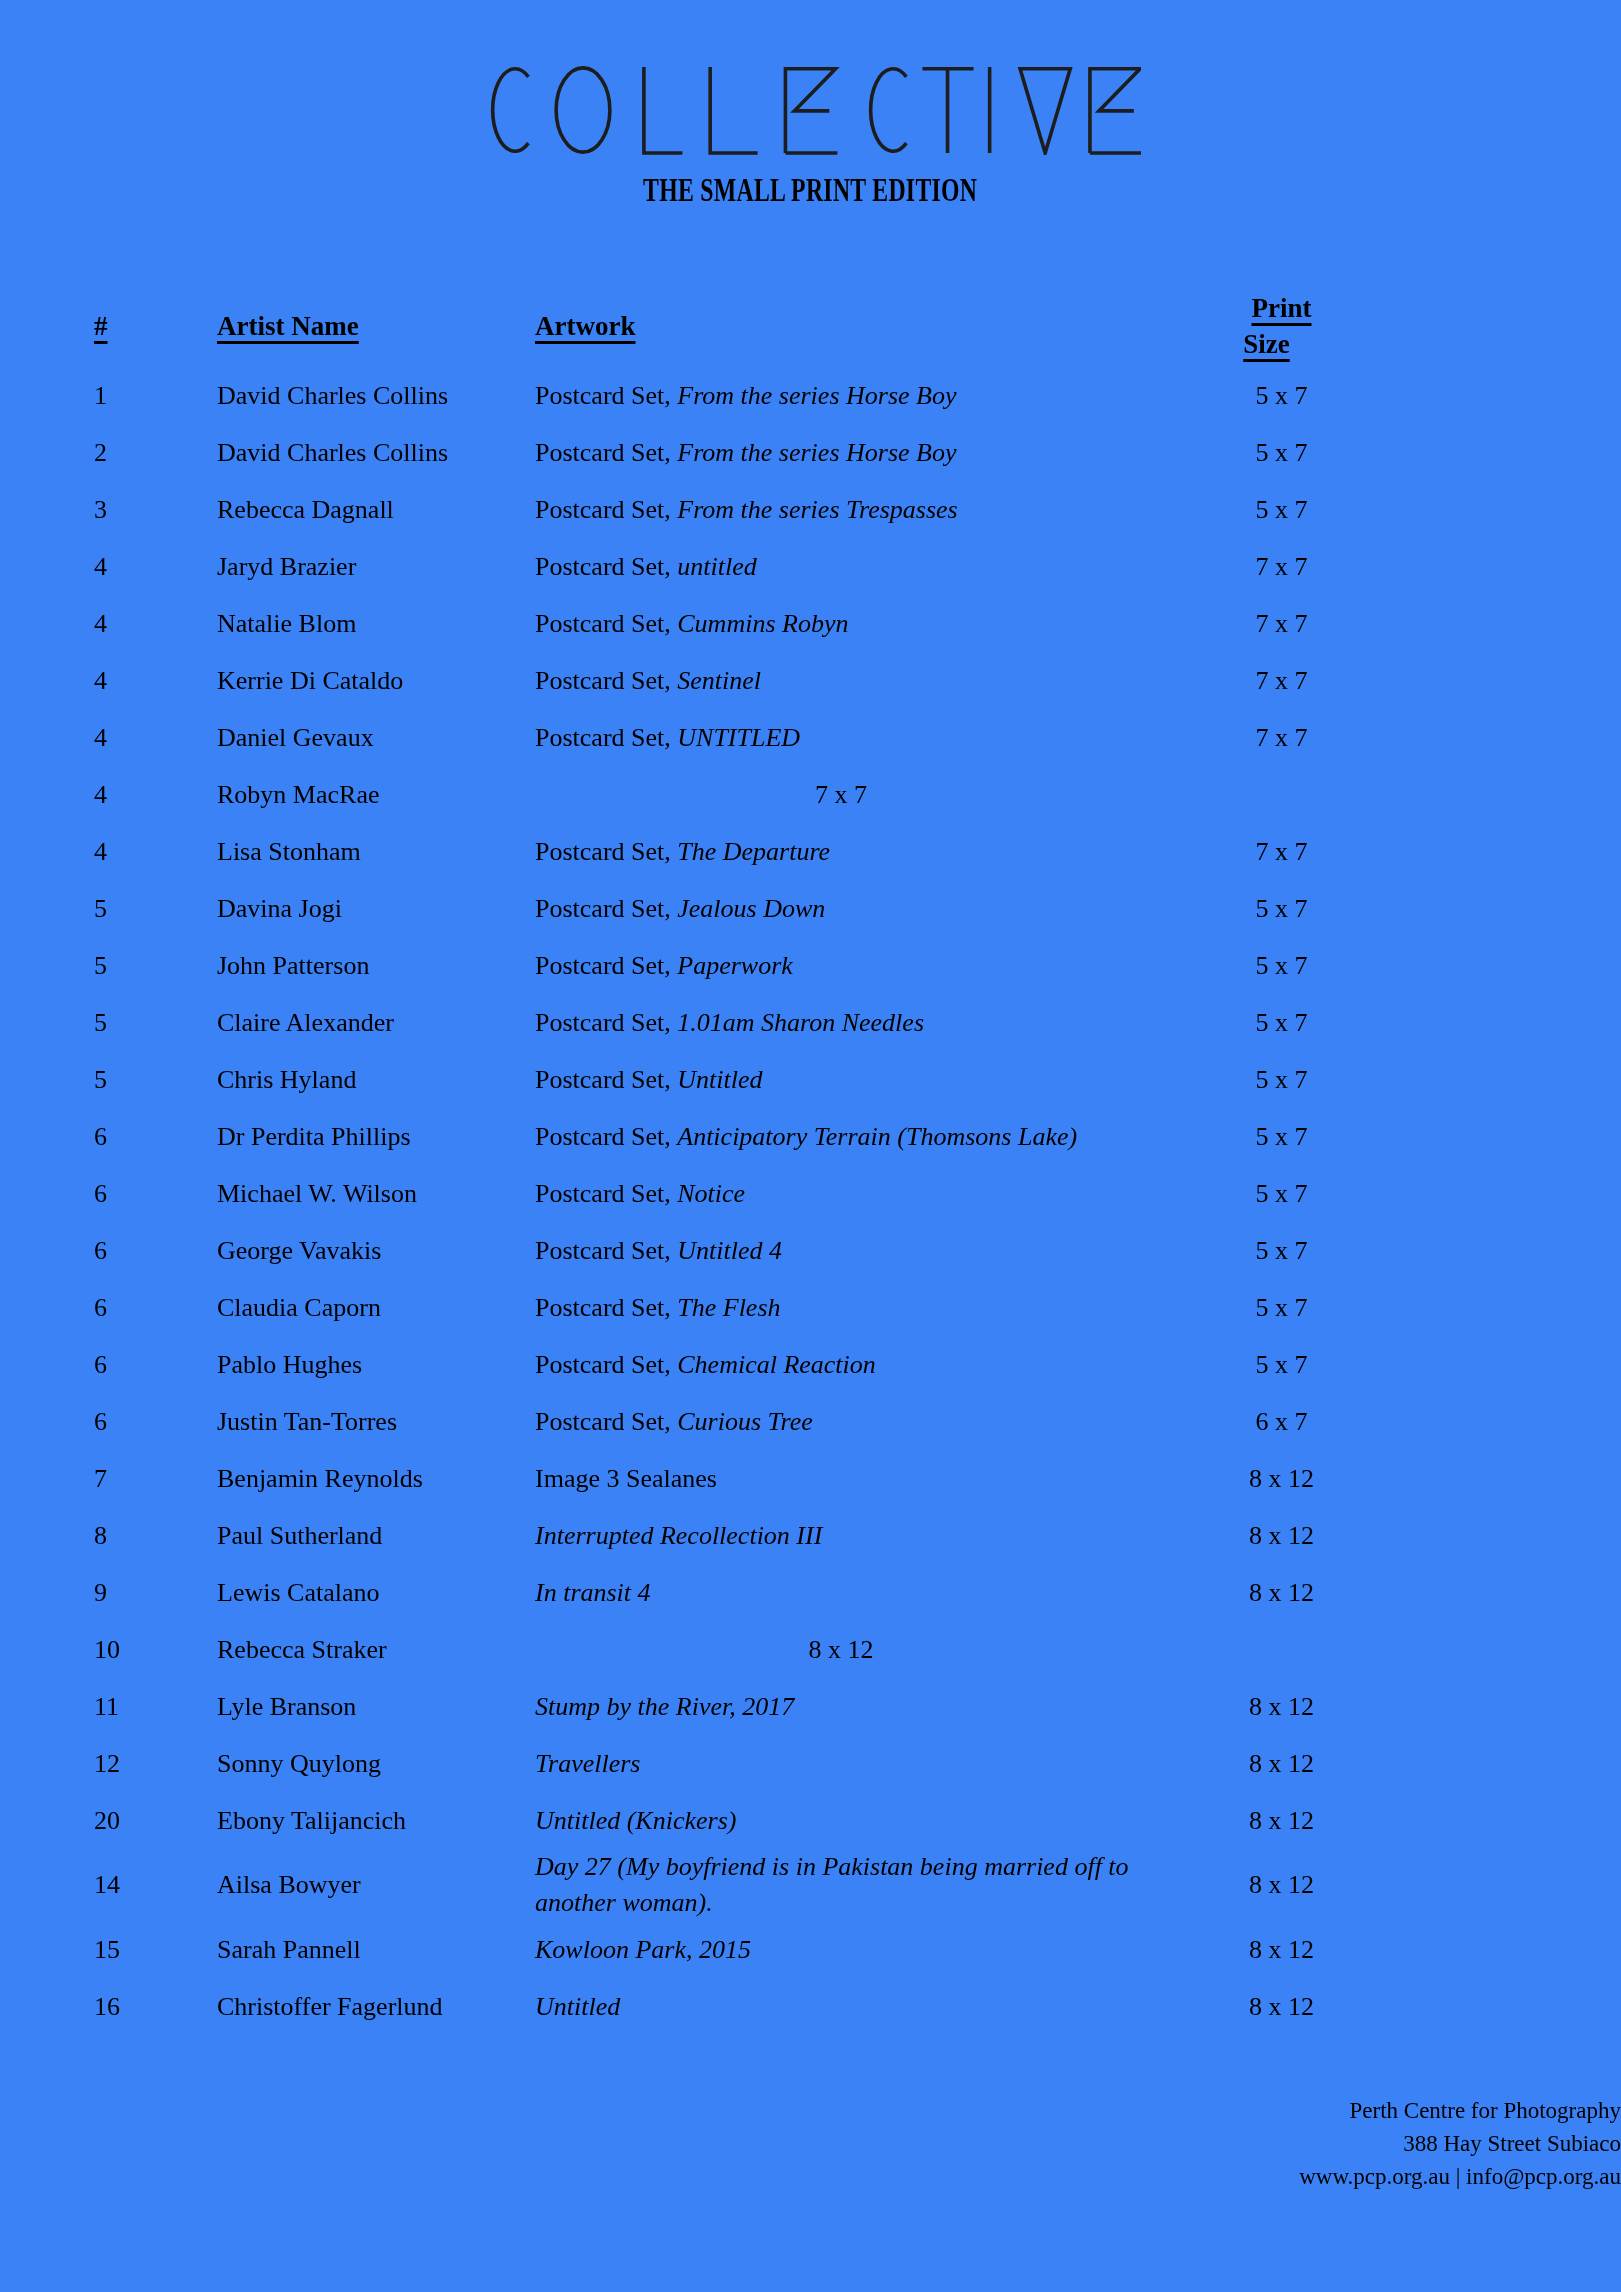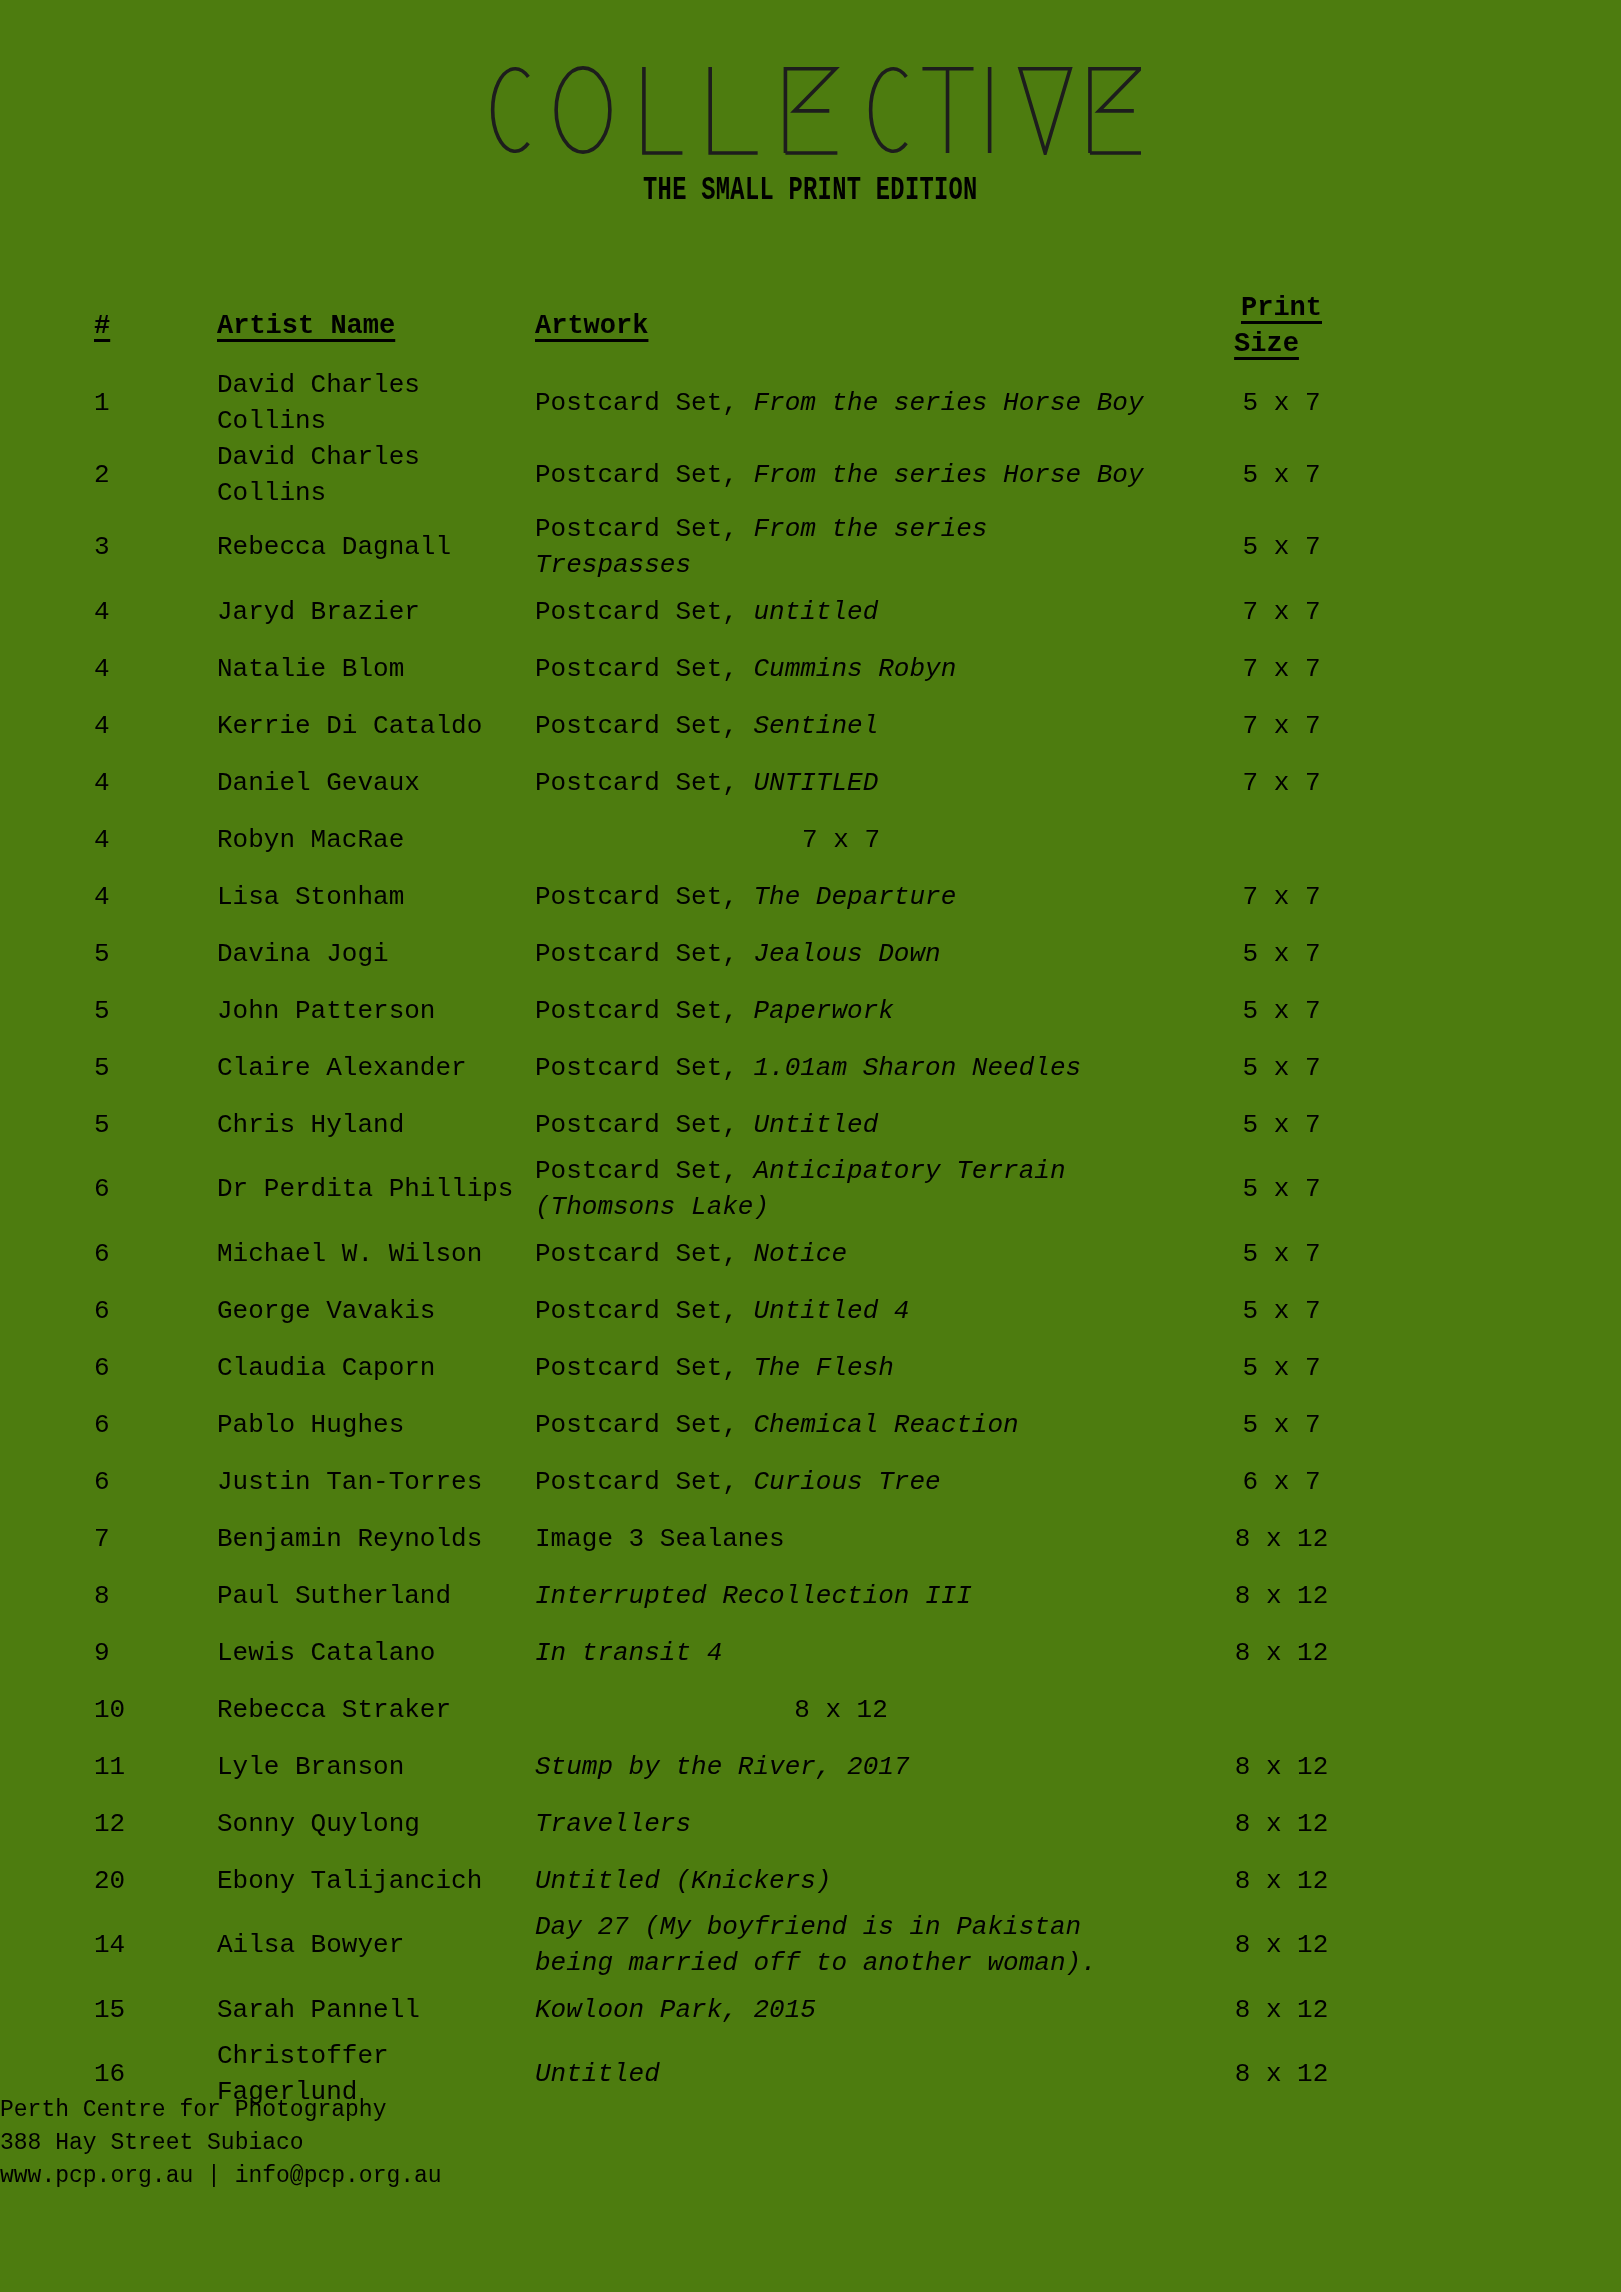--- a/index.html
+++ b/index.html
@@ -1,22 +1,22 @@
 <!DOCTYPE html>
 <html style="font-size:14.3px"><head>
 <meta charset="utf-8">
 <style>
   html,body{margin:0;padding:0;background:#ffffff;}
   .page{
     position:relative;
     width:1621px;
     height:2293px;
-    background:#4d7c0f;
+    background:#3b82f6;
     color:#000000;
-    font-family:Liberation Mono, monospace;
+    font-family:Liberation Serif, serif;
     overflow:hidden;
   }
   
   .logo-wrap{
     position:absolute; top:65px; left:0; width:100%;
     display:flex; justify-content:center;
   }
   .logo-wrap svg{display:block;}
   .subtitle-wrap{
     position:absolute; top:172px; left:0; width:100%;
@@ -65,21 +65,21 @@
     align-items:center;
     min-height:57px;
     font-size:26px;
     line-height:36px;
   }
   .cell-size{text-align:center;}
   .it{font-style:italic;}
   
   .footer{
     position:absolute; top:2094px; left:0; width:100%;
-    text-align:left;
+    text-align:right;
     font-size:23px;
     line-height:33px;
   }
 </style>
 </head>
 <body>
 
 <div class="page">
 
   <div class="logo-wrap">

